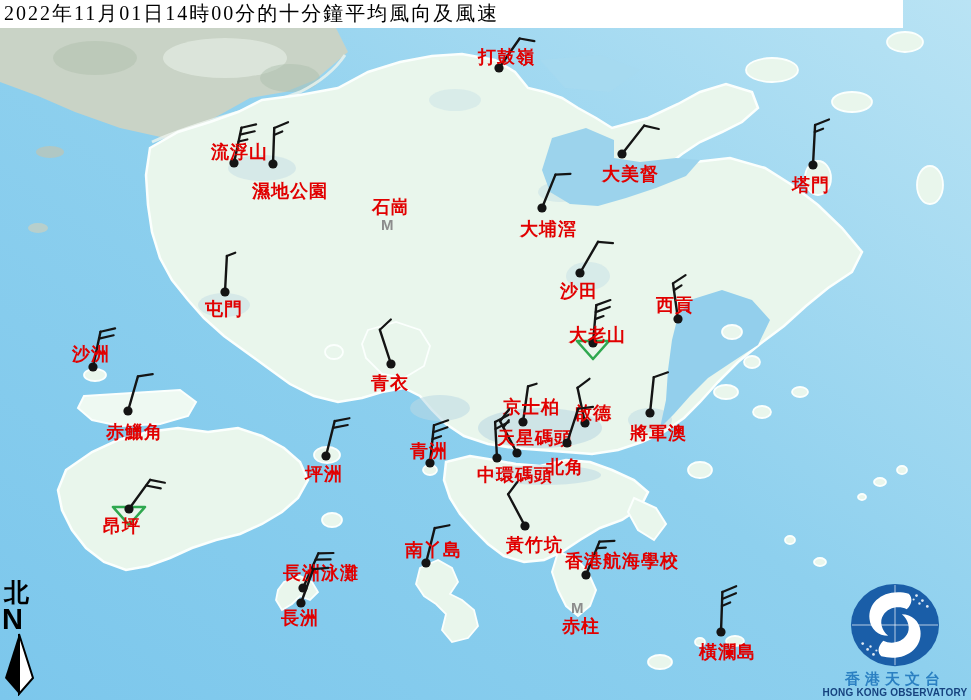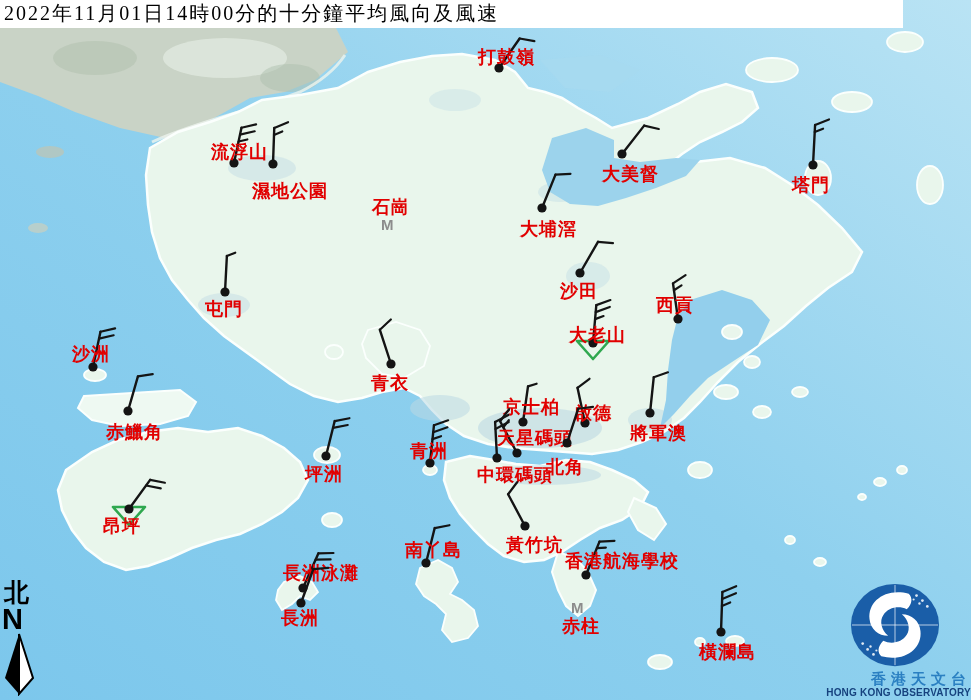--- a/index.html
+++ b/index.html
@@ -20,21 +20,21 @@
                  font-weight:bold;fill:#8c8c8c;font-size:15px;}
 
   .compass{position:absolute;left:2px;top:580px;width:38px;z-index:6;
            display:flex;flex-direction:column;align-items:flex-start;}
   .compass-cn{font-family:"Liberation Serif","DejaVu Serif",serif;
               font-size:25px;font-weight:bold;color:#000;line-height:26px;margin-left:2px;}
   .compass-n{font-family:"Liberation Sans","DejaVu Sans",sans-serif;
              font-size:29px;font-weight:900;color:#000;line-height:26px;}
   .compass-arrow{margin-left:0px;}
 
-  .logo{position:absolute;right:0px;bottom:1px;width:152px;z-index:6;text-align:right;}
+  .logo{position:absolute;right:0px;bottom:1px;width:152px;z-index:6;text-align:center;}
   .logo svg{display:block;margin:0 auto;}
   .logo-cn{color:#2b80c2;font-size:15px;font-weight:bold;letter-spacing:5px;
            font-family:"Liberation Serif","DejaVu Serif",serif;line-height:16px;margin-top:2px;}
   .logo-en{color:#16427e;font-size:10px;font-weight:bold;letter-spacing:0.2px;
            white-space:nowrap;line-height:12px;}
 </style>
 </head>
 <body>
 
 <div class="stage">

